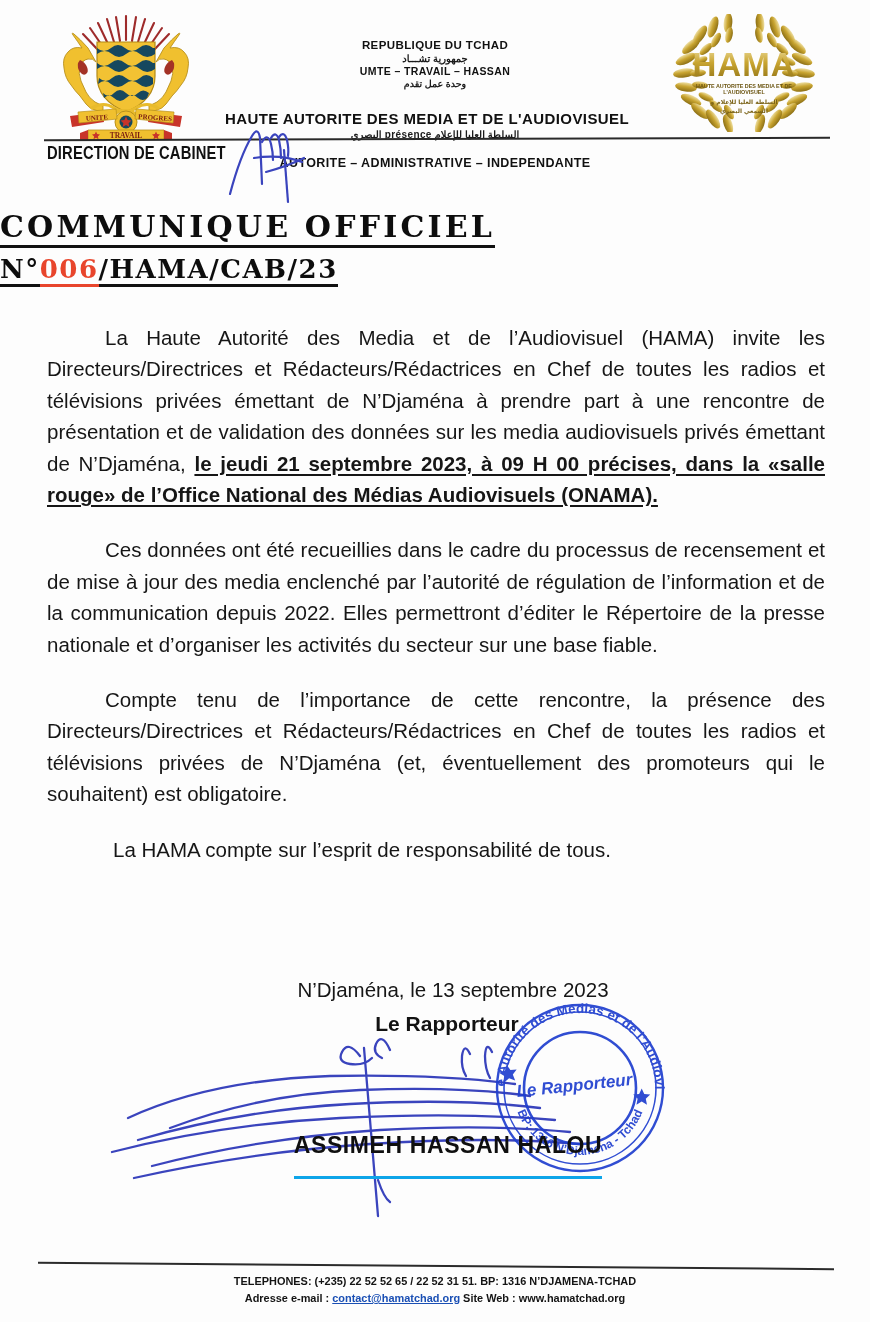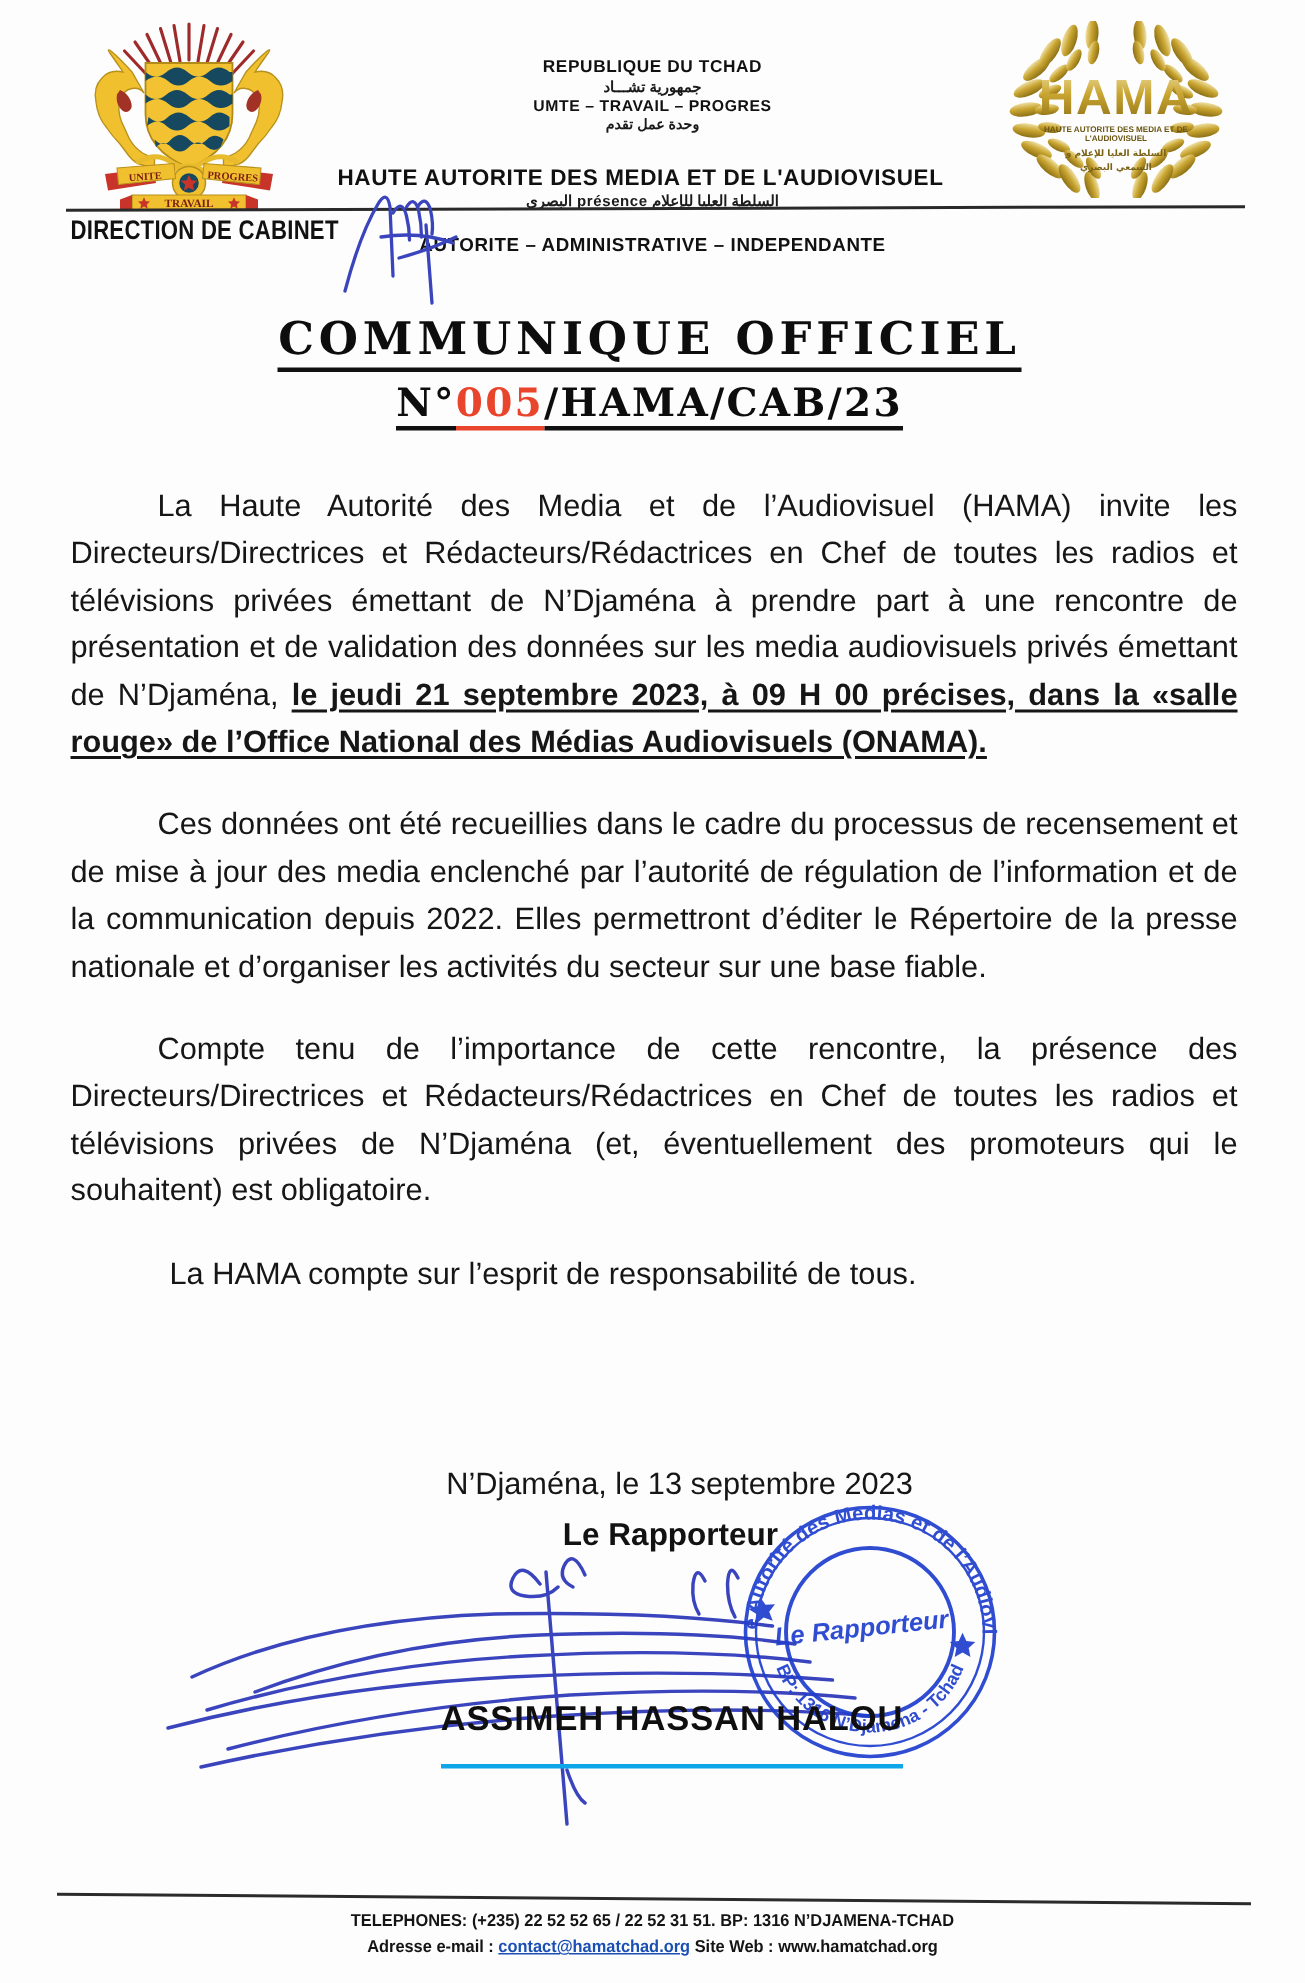--- a/index.html
+++ b/index.html
@@ -98,21 +98,20 @@
     transform-origin: left center;
     color: #111;
   }
 
   
   .title-block {
     position: absolute;
     top: 210px;
     left: 0;
     width: 866px;
-    text-align: center;
   }
   .title-main {
     font-family: "DejaVu Serif", "Liberation Serif", serif;
     font-weight: bold;
     font-size: 30px;
     letter-spacing: 3.2px;
     color: #0d0d0d;
     display: inline-block;
     border-bottom: 3px solid #111;
     padding-bottom: 1px;
@@ -316,21 +315,21 @@
           <text x="84" y="126" font-family="Liberation Serif, serif" font-size="7.5" font-weight="bold" fill="#7a1d12" text-anchor="middle">TRAVAIL</text>
           <path d="M54 119.5 l1.2 2.6 l2.8 .3 l-2.1 2 l.6 2.8 l-2.5 -1.5 l-2.5 1.5 l.6 -2.8 l-2.1 -2 l2.8 -.3 z" fill="#c8342a"></path>
           <path d="M114 119.5 l1.2 2.6 l2.8 .3 l-2.1 2 l.6 2.8 l-2.5 -1.5 l-2.5 1.5 l.6 -2.8 l-2.1 -2 l2.8 -.3 z" fill="#c8342a"></path>
         </g>
       </svg>
     </div>
 
     <div class="header-text">
       <div class="ht-line ht-fr1">REPUBLIQUE DU TCHAD</div>
       <div class="ht-line ht-ar">جمهورية تشـــاد</div>
-      <div class="ht-line ht-fr2">UMTE – TRAVAIL – PROGRES</div>
+      <div class="ht-line ht-fr2">UMTE – TRAVAIL – HASSAN</div>
       <div class="ht-line ht-ar ht-ar-sm">وحدة عمل تقدم</div>
 
       <div class="ht-line ht-big">HAUTE AUTORITE DES MEDIA ET DE L'AUDIOVISUEL</div>
       <div class="ht-line ht-ar">السلطة العليا للإعلام présence البصري</div>
 
       <div class="ht-line ht-fr3">AUTORITE – ADMINISTRATIVE – INDEPENDANTE</div>
     </div>
 
     <div class="hama-logo">
       <svg viewBox="0 0 172 118" width="172" height="118">
@@ -391,21 +390,21 @@
       <path d="M53 10 q5 -8 8 2 q2 9 2 18"></path>
       <path d="M61 9 q5 -7 8 3 q2 9 1 16"></path>
       <path d="M36 30 Q62 26 84 34"></path>
       <path d="M48 44 Q70 38 86 30"></path>
       <path d="M66 22 L70 74"></path>
     </g>
   </svg>
 
   <div class="title-block">
     <div class="title-main">COMMUNIQUE OFFICIEL</div>
-    <div class="title-sub"><span class="ndeg">N°</span><span class="num">005</span><span class="ndeg">/HAMA/CAB/23</span></div>
+    <div class="title-sub"><span class="ndeg">N°</span><span class="num">006</span><span class="ndeg">/HAMA/CAB/23</span></div>
   </div>
 
   <div class="body-text">
     <p><span>La Haute Autorité des Media et de l’Audiovisuel (HAMA) invite les Directeurs/Directrices et Rédacteurs/Rédactrices en Chef de toutes les radios et télévisions privées émettant de N’Djaména à prendre part à une rencontre de présentation et de validation des données sur les media audiovisuels privés émettant de N’Djaména, </span><span class="hl">le jeudi 21 septembre 2023, à 09 H 00 précises, dans la «salle rouge» de l’Office National des Médias Audiovisuels (ONAMA).</span></p>
     <p class="para-gap">Ces données ont été recueillies dans le cadre du processus de recensement et de mise à jour des media enclenché par l’autorité de régulation de l’information et de la communication depuis 2022. Elles permettront d’éditer le Répertoire de la presse nationale et d’organiser les activités du secteur sur une base fiable.</p>
     <p class="para-gap">Compte tenu de l’importance de cette rencontre, la présence des Directeurs/Directrices et Rédacteurs/Rédactrices en Chef de toutes les radios et télévisions privées de N’Djaména (et, éventuellement des promoteurs qui le souhaitent) est obligatoire.</p>
     <p class="para-gap tight">La HAMA compte sur l’esprit de responsabilité de tous.</p>
   </div>
 
   <div class="sig-place">N’Djaména, le 13 septembre 2023</div>

